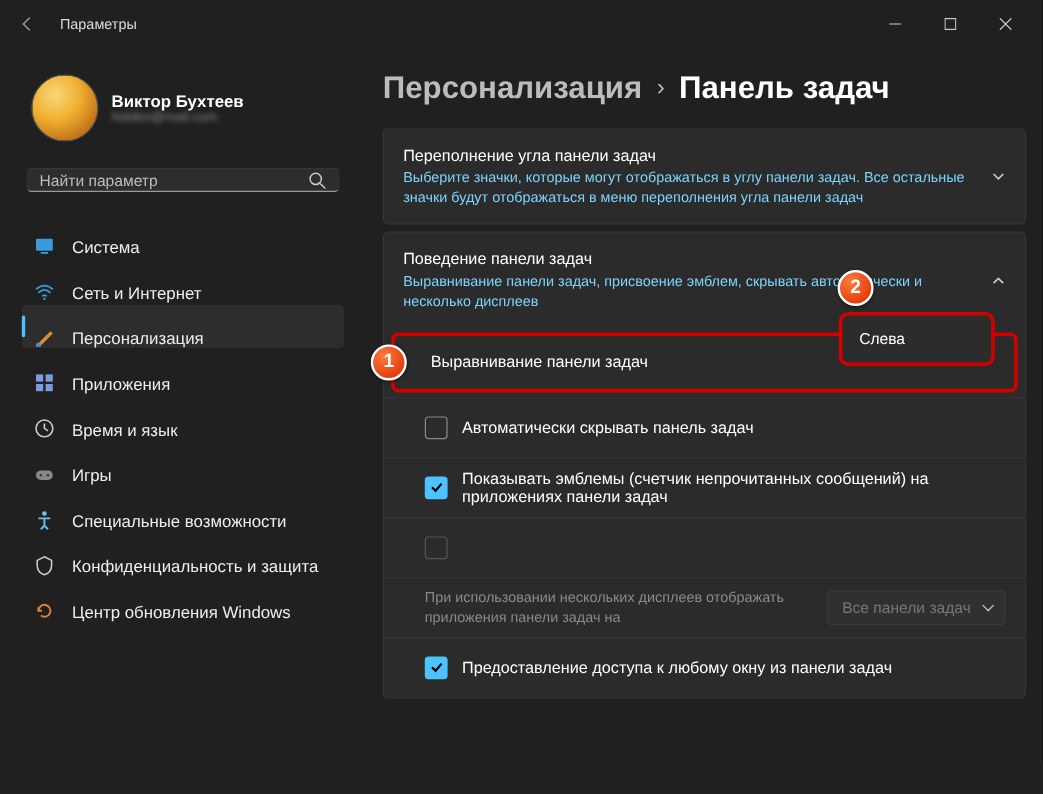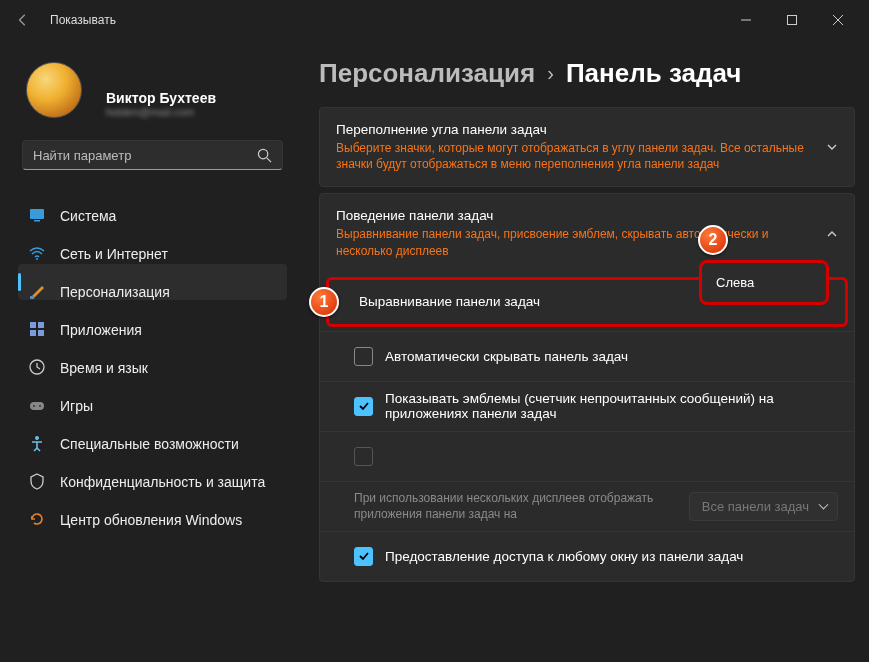--- a/index.html
+++ b/index.html
@@ -5,43 +5,43 @@
 * { margin:0; padding:0; box-sizing:border-box; font-family:"Segoe UI",Arial,sans-serif; }
 body { background:#000; width:869px; height:662px; overflow:hidden; color:#fff; font-size:13px; }
 .window { width:869px; height:662px; background:#202020; position:relative; display:flex; flex-direction:column; }
 .titlebar { height:40px; display:flex; align-items:center; padding:0 8px; }
 .back { width:30px; height:30px; display:flex; align-items:center; justify-content:center; color:#999; }
 .title { margin-left:12px; font-size:12px; color:#ddd; }
 .win-controls { margin-left:auto; display:flex; }
 .win-btn { width:46px; height:40px; display:flex; align-items:center; justify-content:center; color:#ccc; }
 .body { flex:1; display:flex; overflow:hidden; }
 .sidebar { width:295px; padding:10px 8px 0 18px; display:flex; flex-direction:column; overflow:hidden; }
-.profile { display:flex; align-items:flex-end; gap:24px; padding:12px 0 18px 8px; }
+.profile { display:flex; align-items:center; gap:11px; padding:12px 0 18px 8px; }
 .avatar { width:56px; height:56px; border-radius:50%; background:radial-gradient(circle at 35% 30%,#f8d77a 0%,#f0b030 40%,#a54a0a 100%); border:1px solid #555; }
 .profile-name { font-size:14px; font-weight:600; color:#fff; }
 .profile-email { font-size:11px; color:#888; filter:blur(2px); }
-.search { margin:4px 4px 18px 4px; height:30px; background:#2d2d2d; border:1px solid #353535; border-bottom:1px solid #9a9a9a; border-radius:4px; display:flex; align-items:center; padding:0 10px; }
+.search { margin:4px 4px 18px 4px; height:20px; background:#2d2d2d; border:1px solid #353535; border-bottom:1px solid #9a9a9a; border-radius:4px; display:flex; align-items:center; padding:0 10px; }
 .search input { flex:1; background:transparent; border:none; outline:none; color:#fff; font-size:13px; }
 .search input::placeholder { color:#bcbcbc; }
 .search-icon { color:#ccc; }
 .nav { display:flex; flex-direction:column; gap:2px; overflow:hidden; }
 .nav-item { height:36px; display:flex; align-items:flex-end; padding:0 10px; border-radius:4px; gap:14px; color:#eee; position:relative; cursor:default; }
 .nav-item.active { background:#2d2d2d; }
 .nav-item.active::before { content:""; position:absolute; left:0; top:9px; bottom:9px; width:3px; background:#4cc2ff; border-radius:2px; }
 .nav-icon { width:18px; height:18px; display:flex; align-items:center; justify-content:center; }
 .nav-label { font-size:14px; }
 .main { flex:1; padding:10px 14px 0 24px; overflow-y:auto; }
 .breadcrumb { display:flex; align-items:center; gap:12px; margin:8px 0 18px 0; }
 .bc1 { font-size:26px; font-weight:600; color:#bcbcbc; }
 .bc-sep { font-size:20px; color:#bcbcbc; }
 .bc2 { font-size:26px; font-weight:600; color:#fff; }
 .card { background:#2b2b2b; border:1px solid #353535; border-radius:4px; margin-bottom:6px; }
 .card-head { padding:14px 50px 14px 16px; position:relative; }
 .card-title { font-size:13.5px; color:#fff; margin-bottom:3px; }
-.card-desc { font-size:12px; color:#f97316; line-height:1.35; }
+.card-desc { font-size:12px; color:#7dd3fc; line-height:1.35; }
 .chevron { position:absolute; right:16px; top:50%; transform:translateY(-50%); color:#ccc; }
 .card-sub { border-top:1px solid #353535; padding:8px 16px 8px 34px; display:flex; align-items:center; gap:12px; min-height:50px; position:relative; }
 .card-sub.hl { border:3px solid #d40000; border-radius:6px; margin:4px 6px; padding:12px 16px 12px 30px; }
 .card-sub-label { font-size:13.5px; color:#fff; }
 .card-sub-label.dim { color:#8a8a8a; }
 .card-sub-desc { font-size:12px; color:#8a8a8a; line-height:1.35; }
 .cb { width:19px; height:19px; border:1px solid #888; border-radius:3px; flex-shrink:0; display:flex; align-items:center; justify-content:center; }
 .cb.checked { background:#4cc2ff; border-color:#4cc2ff; color:#000; }
 .cb.dim { border-color:#555; }
 .select { background:#373737; border:1px solid #22c55e; border-radius:4px; padding:6px 28px 6px 12px; font-size:13px; color:#ccc; position:relative; margin-left:auto; }
@@ -61,21 +61,21 @@
 </head>
 <body>
 
 <div class="window">
   <div class="titlebar">
     <div class="back">
       <svg width="14" height="14" viewBox="0 0 16 16">
           <path d="M10 2 L4 8 L10 14" stroke="#999" stroke-width="1.5" fill="none"></path>
         </svg>
     </div>
-    <div class="title">Показывать</div>
+    <div class="title">Параметры</div>
     <div class="win-controls">
       <div class="win-btn">
           <svg width="10" height="10">
             <line x1="0" y1="5" x2="10" y2="5" stroke="#ccc"></line>
           </svg>
         </div>
       <div class="win-btn">
           <svg width="10" height="10">
             <rect x="0.5" y="0.5" width="9" height="9" stroke="#ccc" fill="none"></rect>
           </svg>

